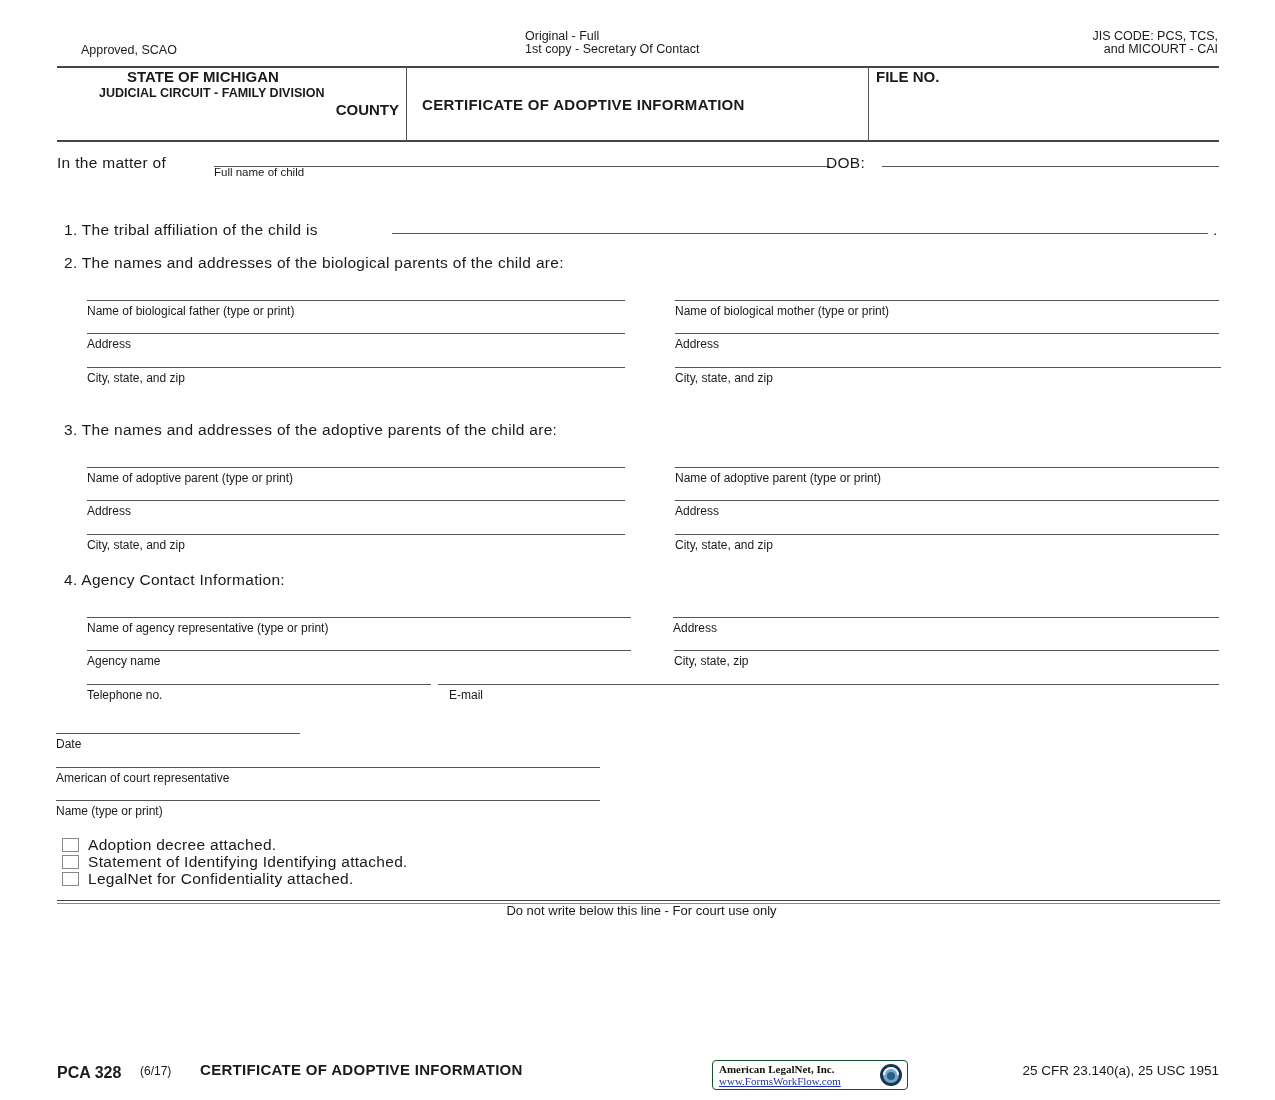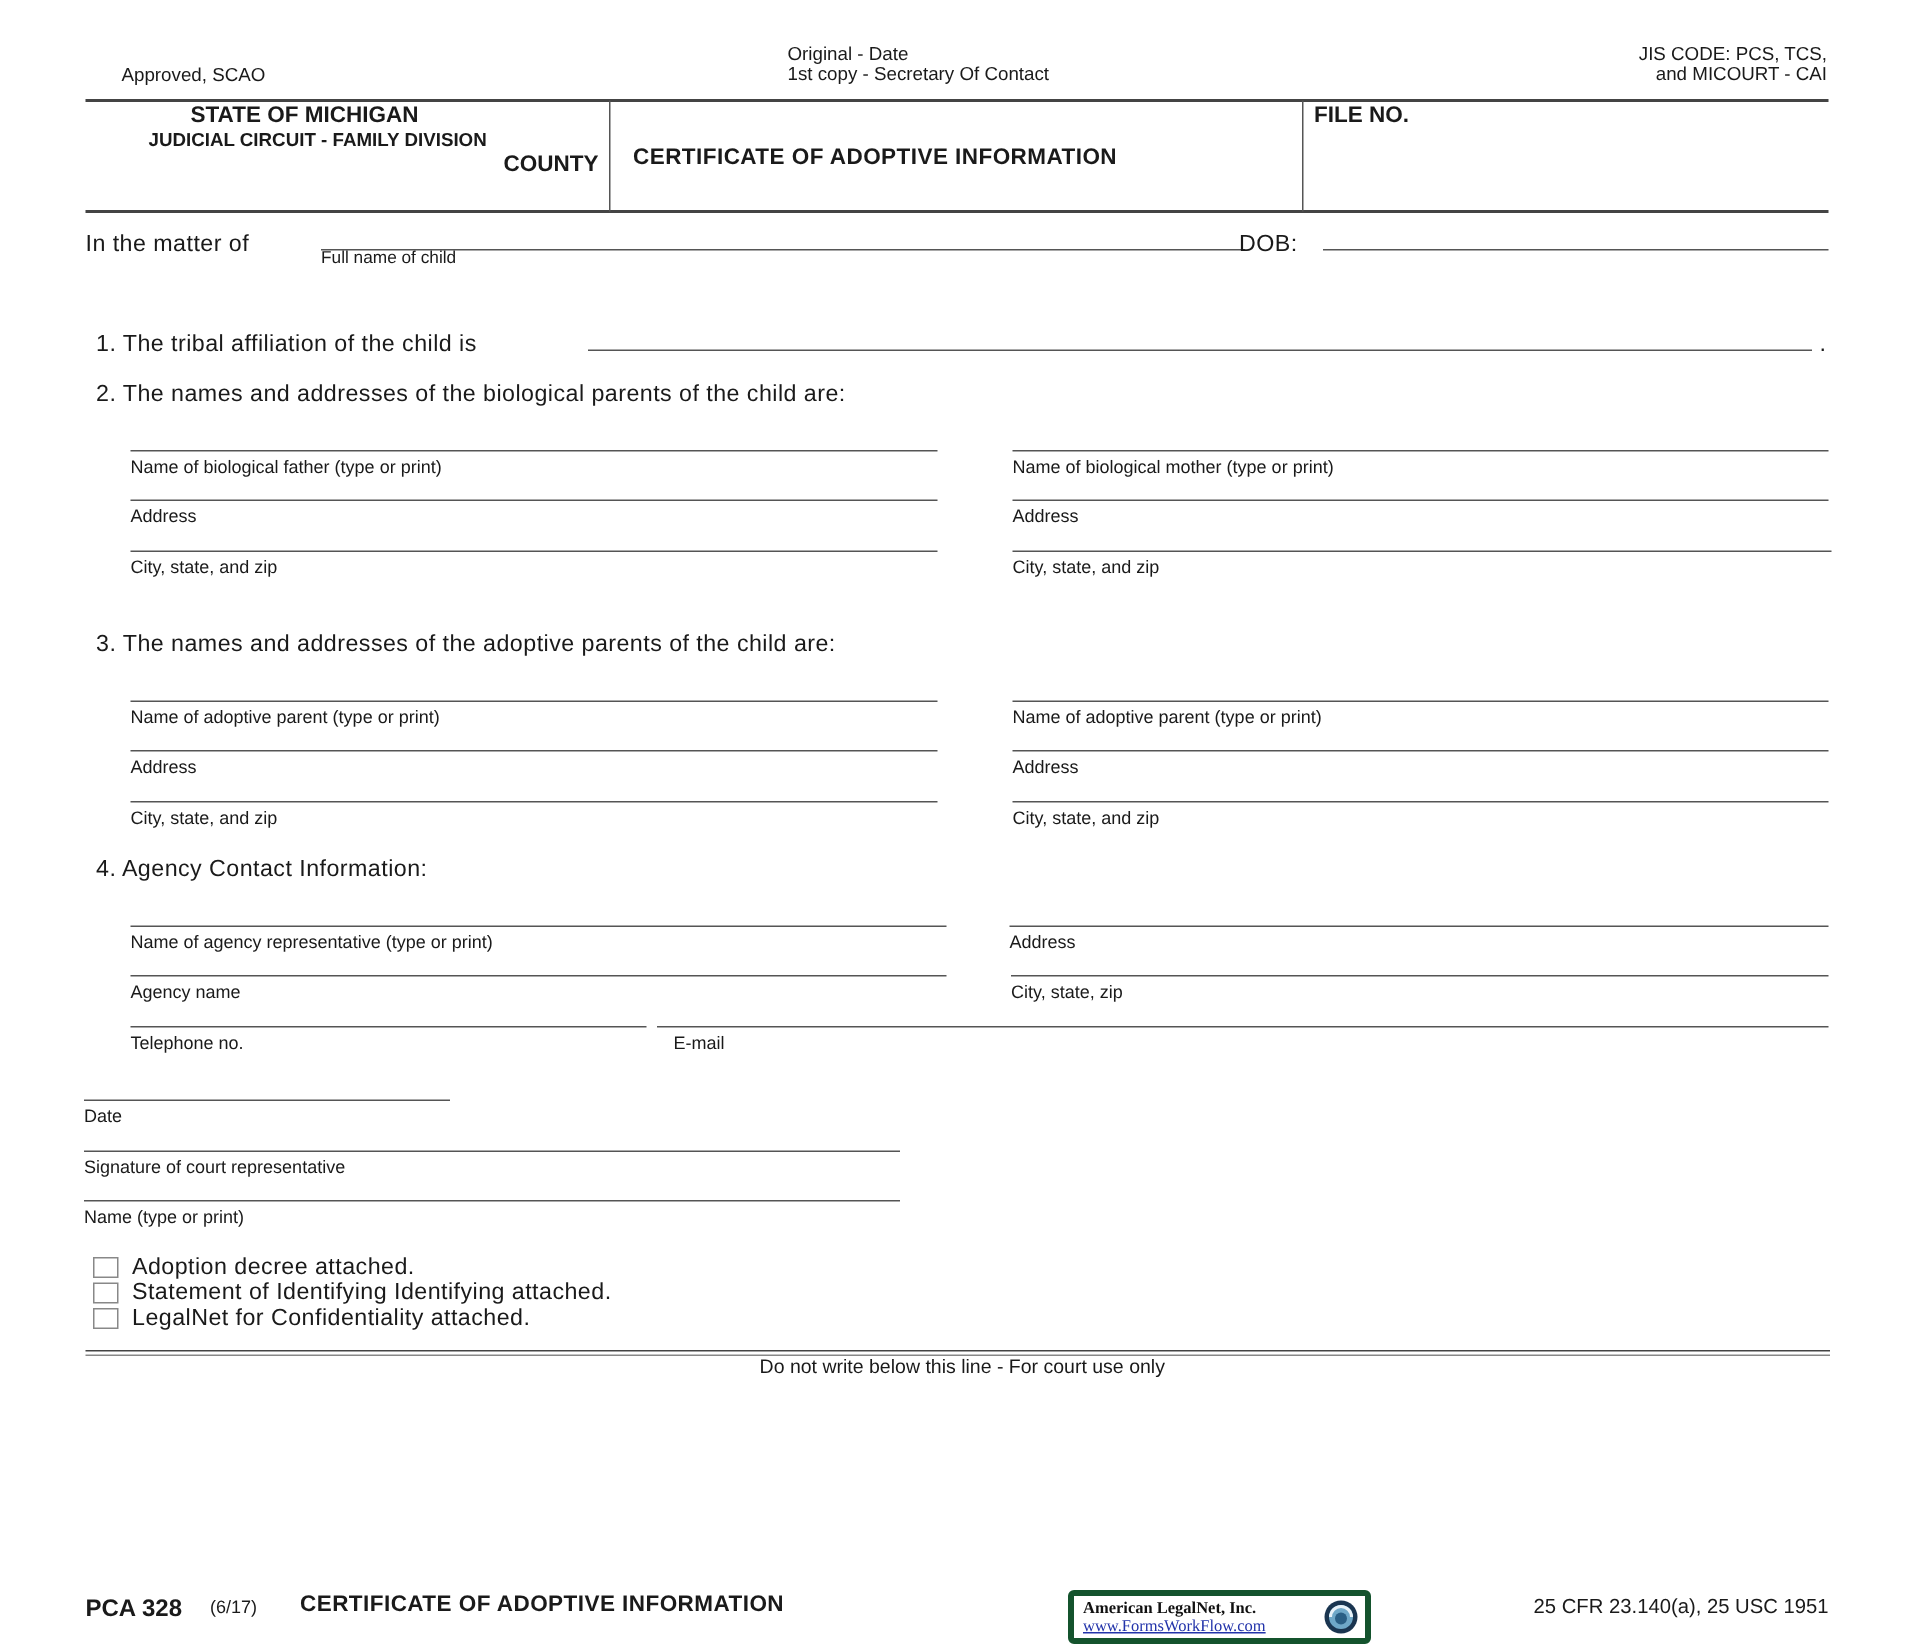--- a/index.html
+++ b/index.html
@@ -11,32 +11,32 @@
   .vline { position: absolute; width: 0; border-left: 1px solid #555; }
   .small { font-size: 12px; }
   .body { font-size: 15.5px; letter-spacing: 0.3px; }
   .bold { font-weight: bold; }
   .lbl { font-size: 12px; }
   .field { position: absolute; }
   .field .line { position: absolute; left: 0; right: 0; top: 0; border-top: 1px solid #555; }
   .field .lbl { position: absolute; left: 0; top: 4px; }
   .checkbox { position: absolute; width: 15px; height: 12px; border: 1px solid #888; background: #fff; }
   .logo { position: absolute; left: 712px; top: 1060px; width: 194px; height: 28px;
-          border: 4px solid #14532d; border-radius: 4px; background: #fff; }
+          border: 1px solid #14532d; border-radius: 4px; background: #fff; }
   .logo .l1 { position: absolute; left: 6px; top: 2px; font-family: "Liberation Serif", serif;
               font-size: 11px; font-weight: bold; color: #111; }
   .logo .l2 { position: absolute; left: 6px; top: 14px; font-family: "Liberation Serif", serif;
               font-size: 11px; color: #2233aa; text-decoration: underline; }
   .logo .globe { position: absolute; right: 4px; top: 2px; width: 24px; height: 24px; }
 </style>
 </head>
 <body>
 
 <div class="abs small" style="left:81px; top:43px; font-size:12.5px;">Approved, SCAO</div>
-<div class="abs small" style="left:525px; top:29px; font-size:12.5px;">Original - Date</div>
+<div class="abs small" style="left:525px; top:29px; font-size:12.5px;">Original - Full</div>
 <div class="abs small" style="left:525px; top:42px; font-size:12.5px;">1st copy - Secretary Of Contact</div>
 <div class="abs small" style="right:57px; top:29px; font-size:12.5px; text-align:right;">JIS CODE: PCS, TCS,</div>
 <div class="abs small" style="right:57px; top:42px; font-size:12.5px; ">and MICOURT - CAI</div>
 
 <div class="hline thick" style="left:57px; top:66px; width:1162px;"></div>
 <div class="hline thick" style="left:57px; top:140px; width:1162px;"></div>
 <div class="vline" style="left:406px; top:67px; height:74px;"></div>
 <div class="vline" style="left:868px; top:67px; height:74px;"></div>
 
 <div class="abs bold" style="left:127px; top:68px; font-size:15px;">STATE OF MICHIGAN</div>
@@ -145,21 +145,21 @@
   <div class="line"></div>
     <div class="lbl" style="left:11px;">E-mail</div>
 </div>
 
 <div class="field" style="left:56px; top:733px; width:244px; height:18px;">
   <div class="line"></div>
     <div class="lbl">Date</div>
 </div>
 <div class="field" style="left:56px; top:767px; width:544px; height:18px;">
   <div class="line"></div>
-    <div class="lbl">Signature of court representative</div>
+    <div class="lbl">American of court representative</div>
 </div>
 <div class="field" style="left:56px; top:800px; width:544px; height:18px;">
   <div class="line"></div>
     <div class="lbl">Name (type or print)</div>
 </div>
 
 <div class="checkbox" style="left:62px; top:838px;"></div>
 <div class="abs body" style="left:88px; top:836px;">Adoption decree attached.</div>
 <div class="checkbox" style="left:62px; top:855px;"></div>
 <div class="abs body" style="left:88px; top:853px;">Statement of Identifying Identifying attached.</div>

